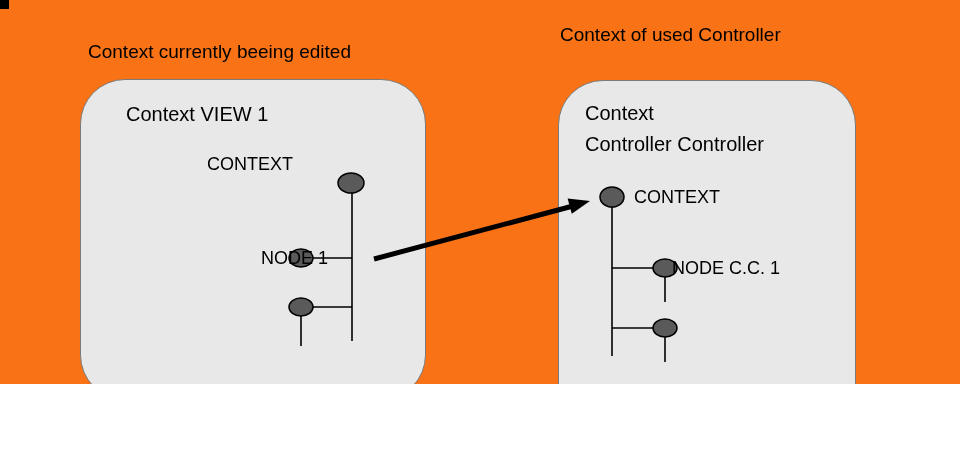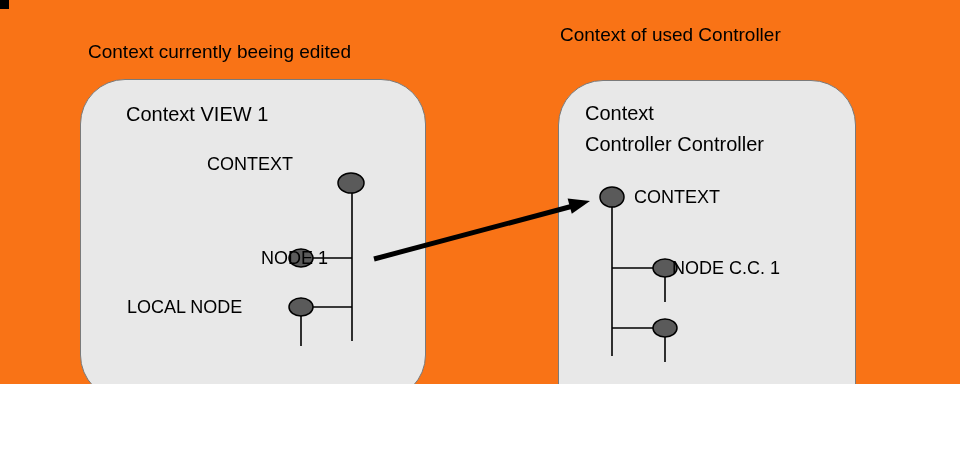--- a/index.html
+++ b/index.html
@@ -99,18 +99,17 @@
   </svg>
 
   <div class="box-title left">Context VIEW 1</div>
   <div class="box-title right">
     <div>Context</div>
     <div>Controller Controller</div>
   </div>
 
   <div class="node-label lbl-left-root">CONTEXT</div>
   <div class="node-label lbl-left-node0">NODE 1</div>
-  <div class="node-label lbl-left-node1">LOCAL NODE</div>
 
   <div class="node-label lbl-right-root">CONTEXT</div>
   <div class="node-label lbl-right-node0">NODE C.C. 1</div>
 
 </div>
 
 </body></html>

